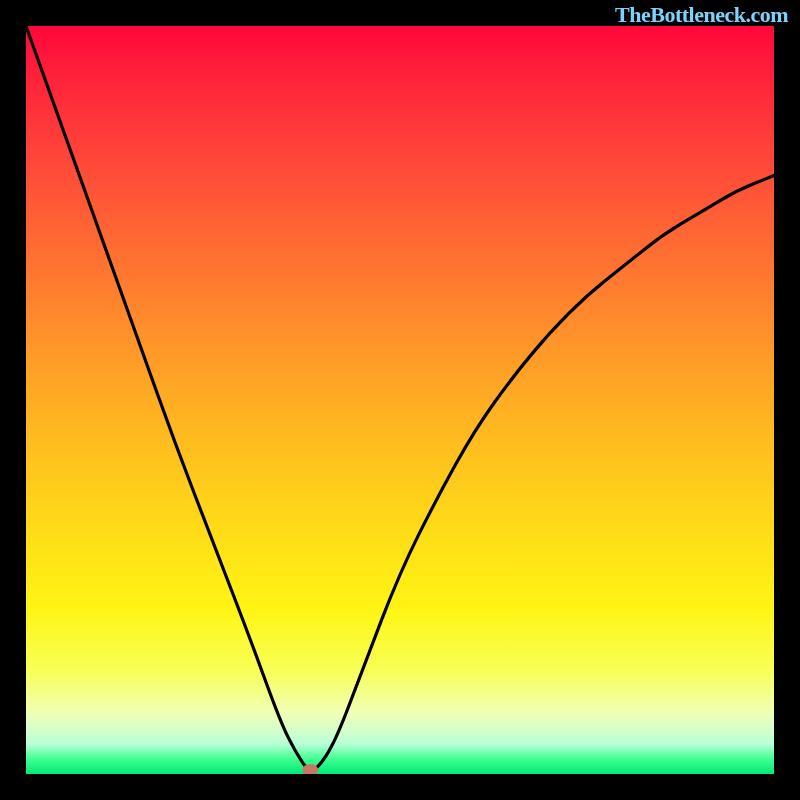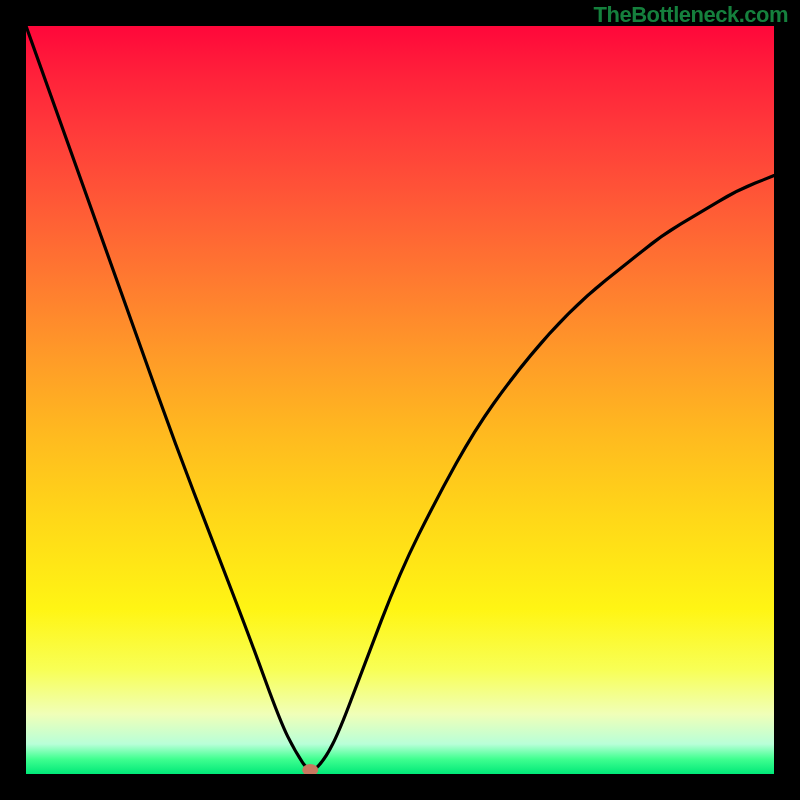--- a/index.html
+++ b/index.html
@@ -12,25 +12,26 @@
   }
   .wrap {
     position: relative;
     width: 800px;
     height: 800px;
   }
   .attribution {
     position: absolute;
     top: 2px;
     right: 12px;
-    color: #15803d;
+    color: #7dd3fc;
     font-size: 22px;
     font-weight: 600;
     letter-spacing: -0.5px;
     z-index: 5;
+    font-family: Liberation Serif, serif;
   }
   .plot-outer {
     position: absolute;
     left: 26px;
     top: 26px;
     width: 748px;
     height: 748px;
     background: #000;
   }
   .plot {

